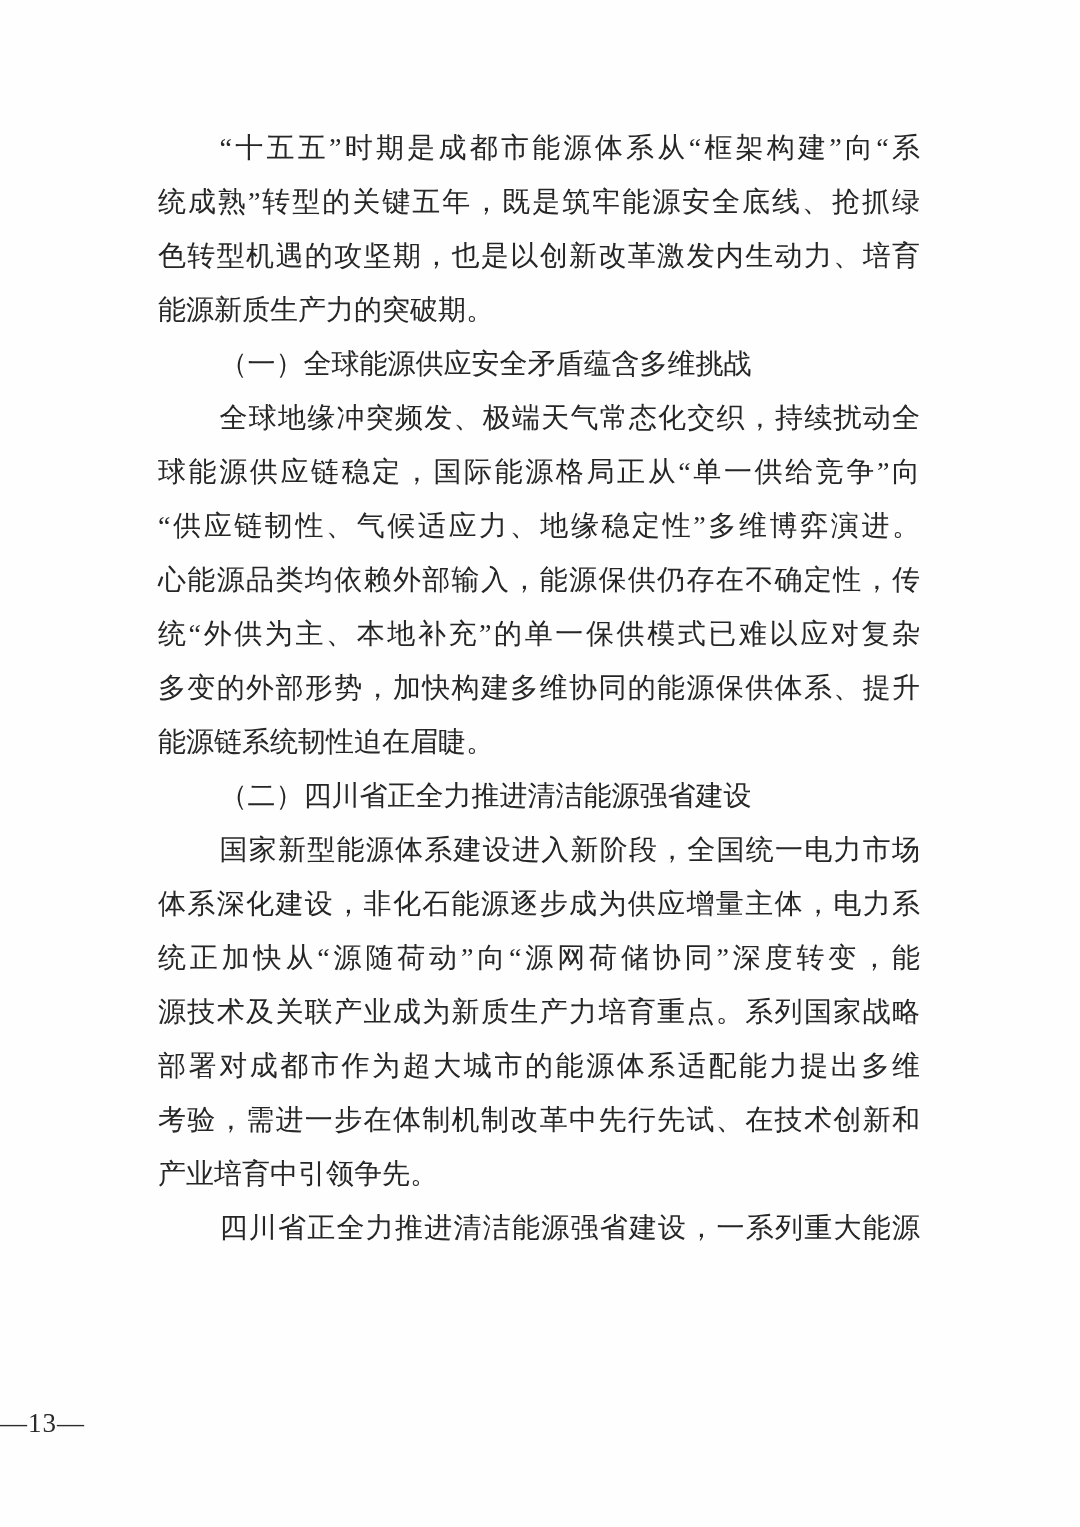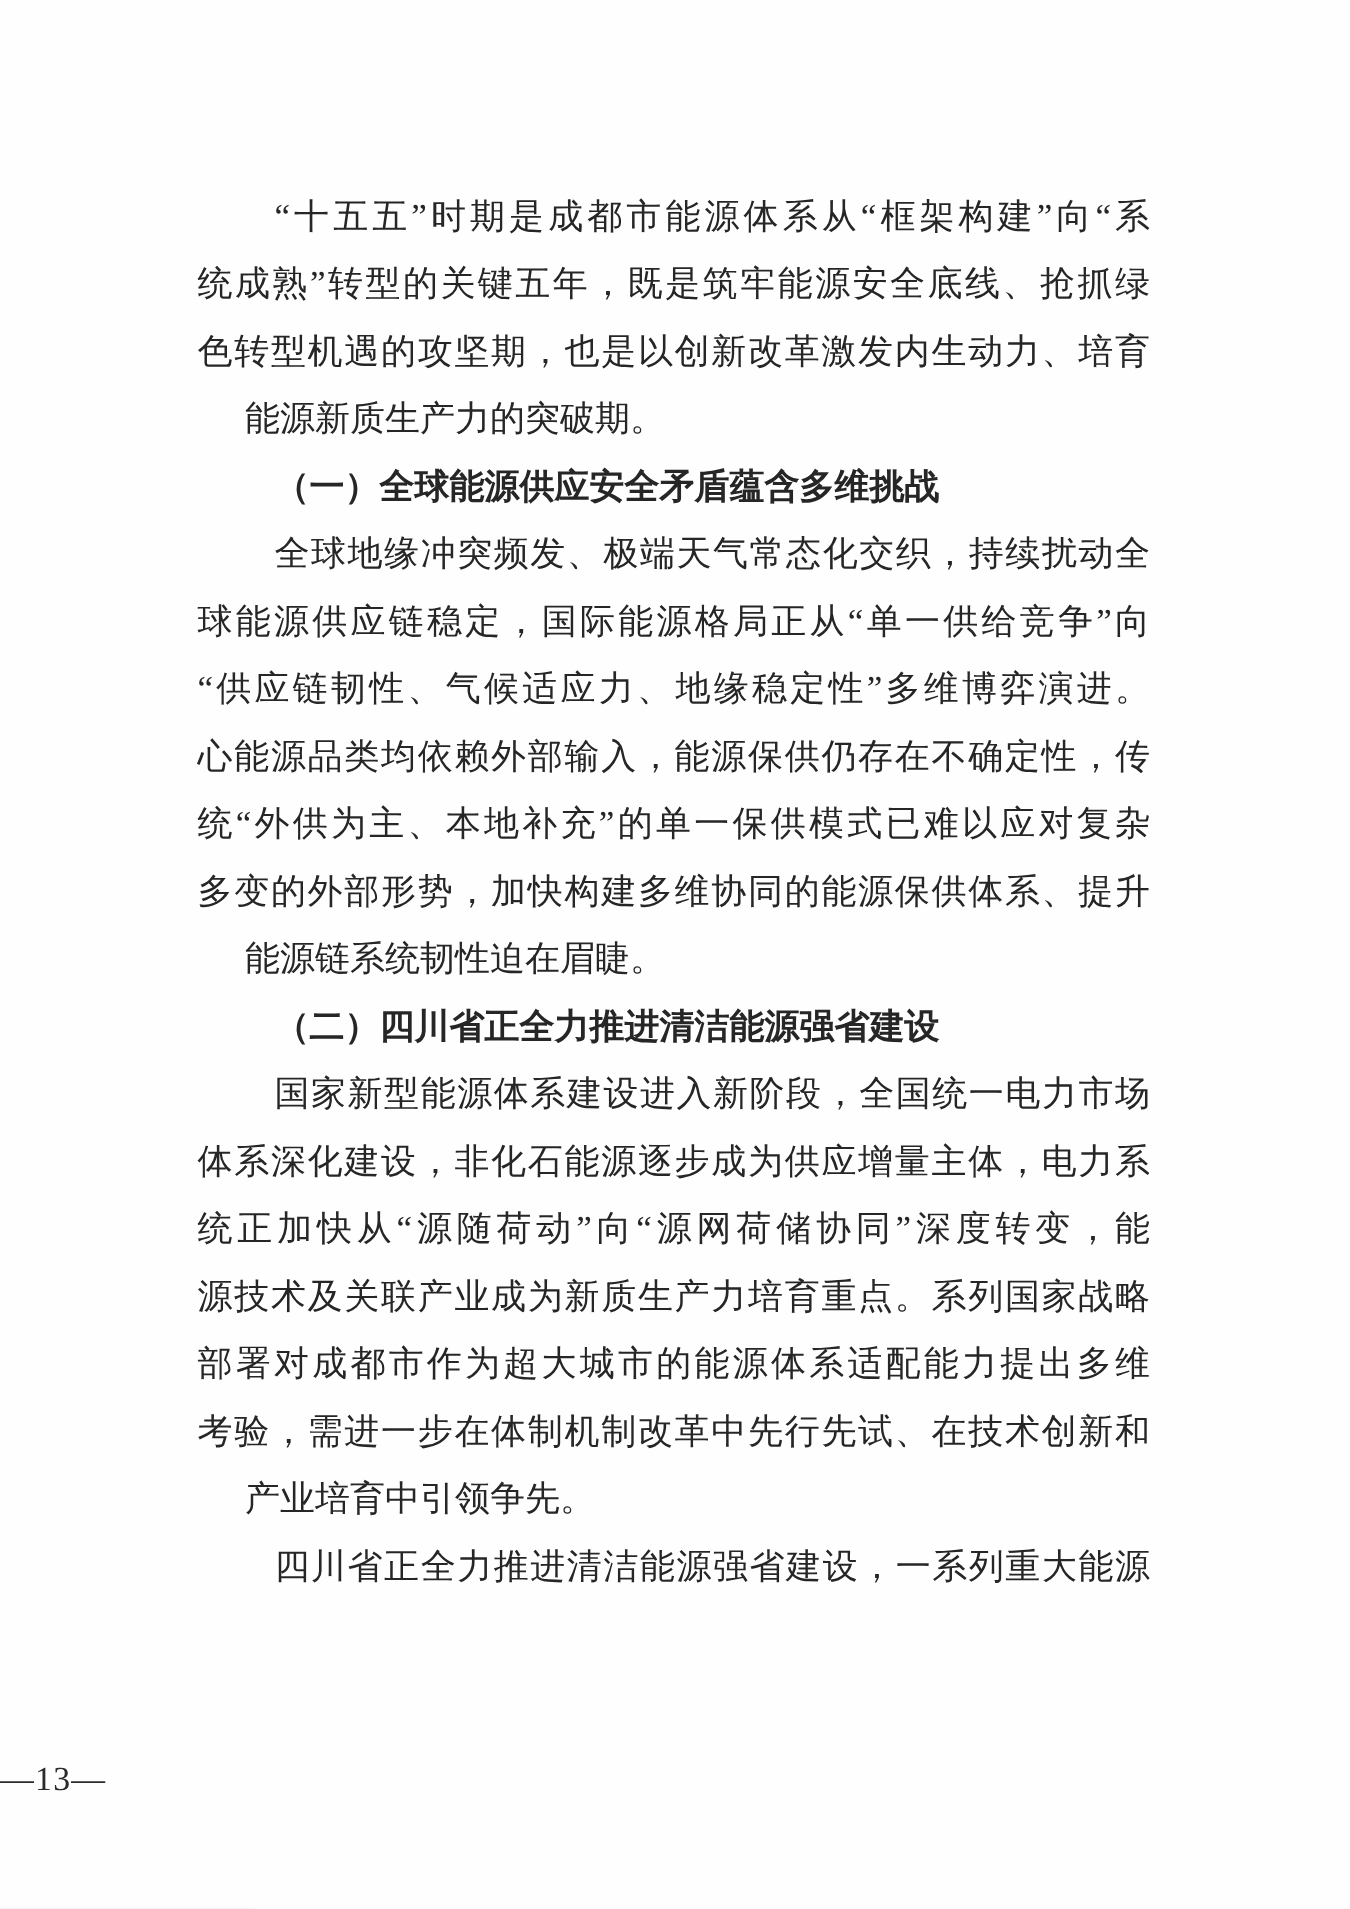--- a/index.html
+++ b/index.html
@@ -13,45 +13,43 @@
     height: 1527px;
     margin: 0 auto;
     background: #fefefe;
     font-family: "Liberation Serif", "DejaVu Serif", serif;
     color: #262626;
     overflow: hidden;
   }
   .text-block {
     position: absolute;
     left: 158px;
-    top: 147px;
+    top: 121px;
     width: 762px;
   }
   .line, .heading {
     height: 54px;
     line-height: 54px;
     font-size: 28px;
     white-space: normal;
     text-align: justify;
     text-justify: inter-character;
   }
   .line.full {
     text-align-last: justify;
   }
   .line.end {
     text-align-last: left;
-    margin-left: 38px;
   }
   .line.first {
     text-indent: 2.2em;
   }
   .heading {
     text-indent: 2.2em;
     text-align-last: left;
-    font-weight: bold;
   }
   .footer {
     position: absolute;
     left: 0;
     top: 1408px;
     width: 100%;
     text-align: left;
     font-size: 27px;
     color: #2b2b2b;
     letter-spacing: 1px;

